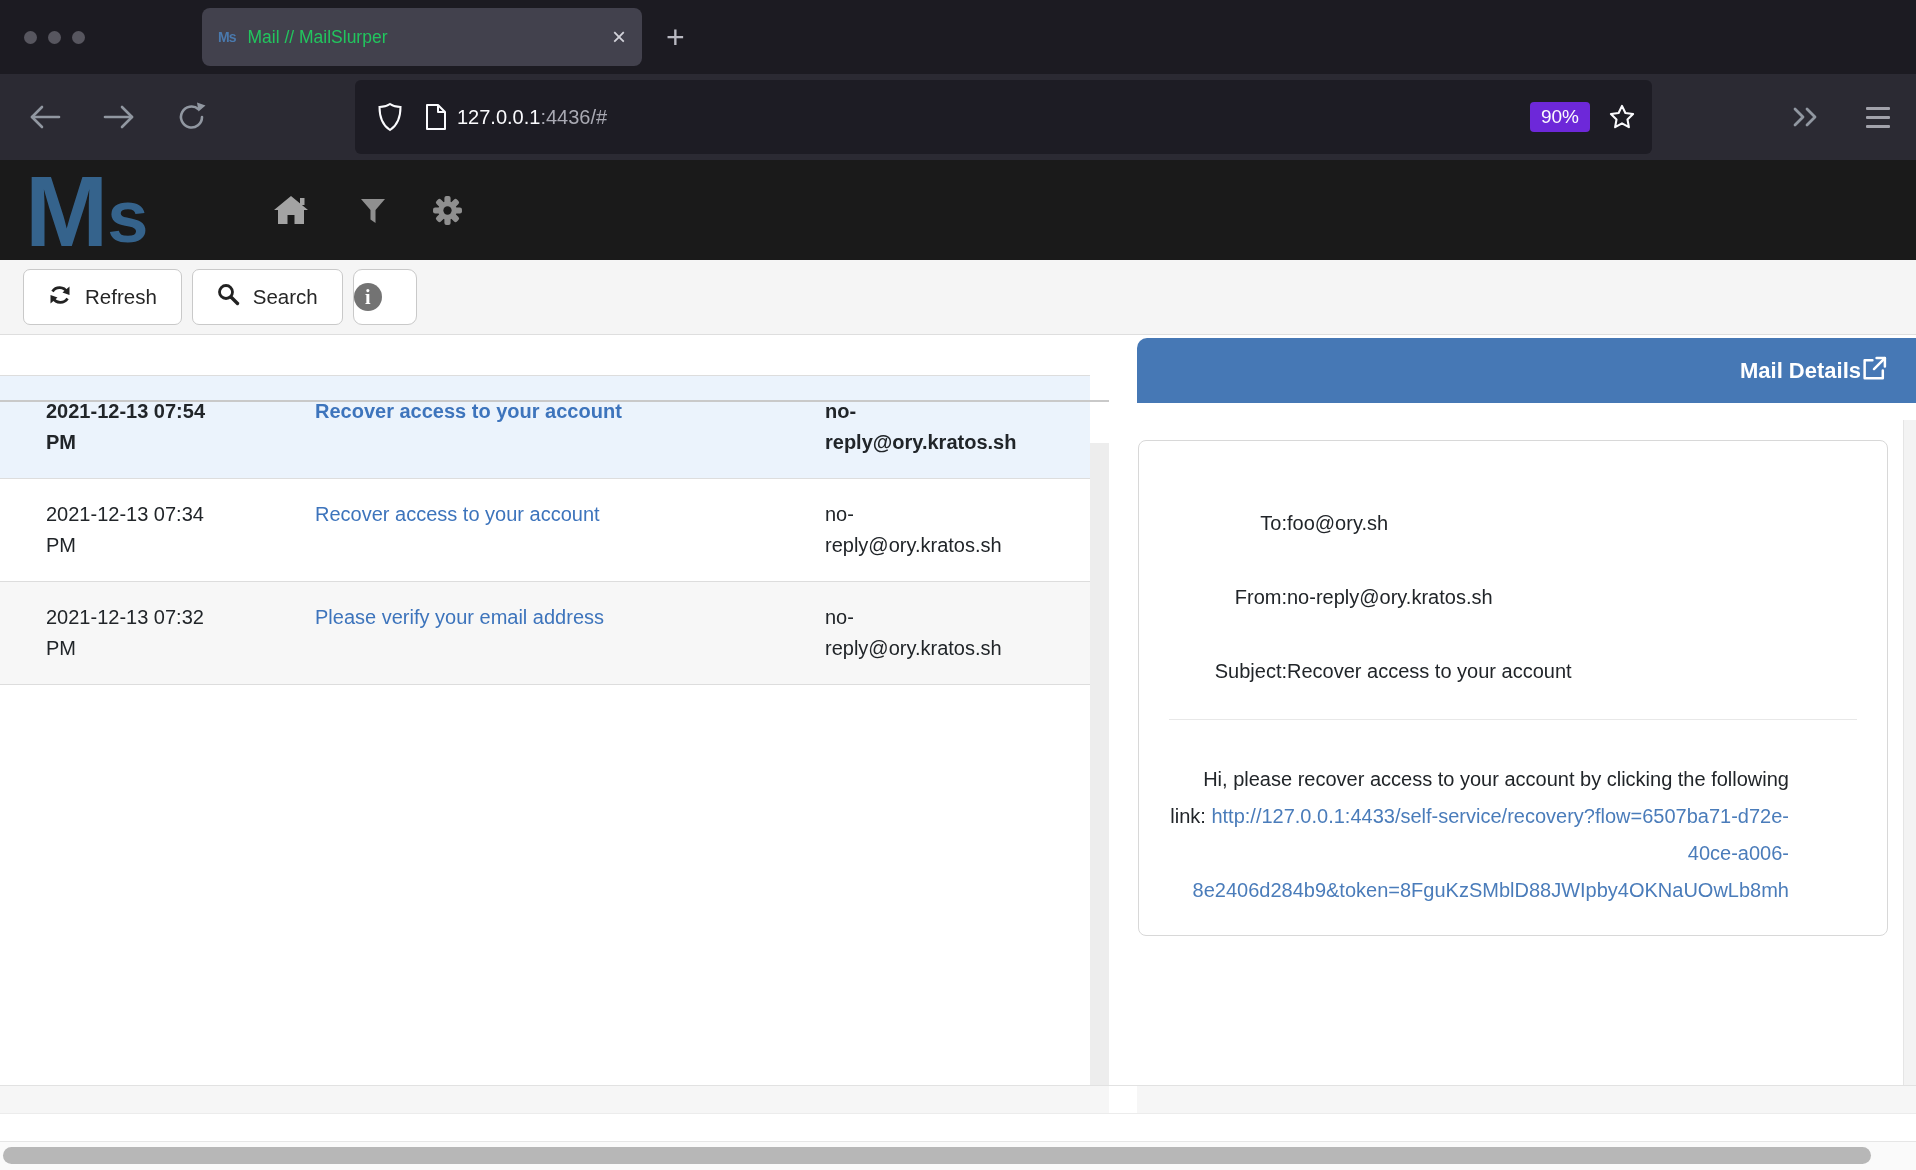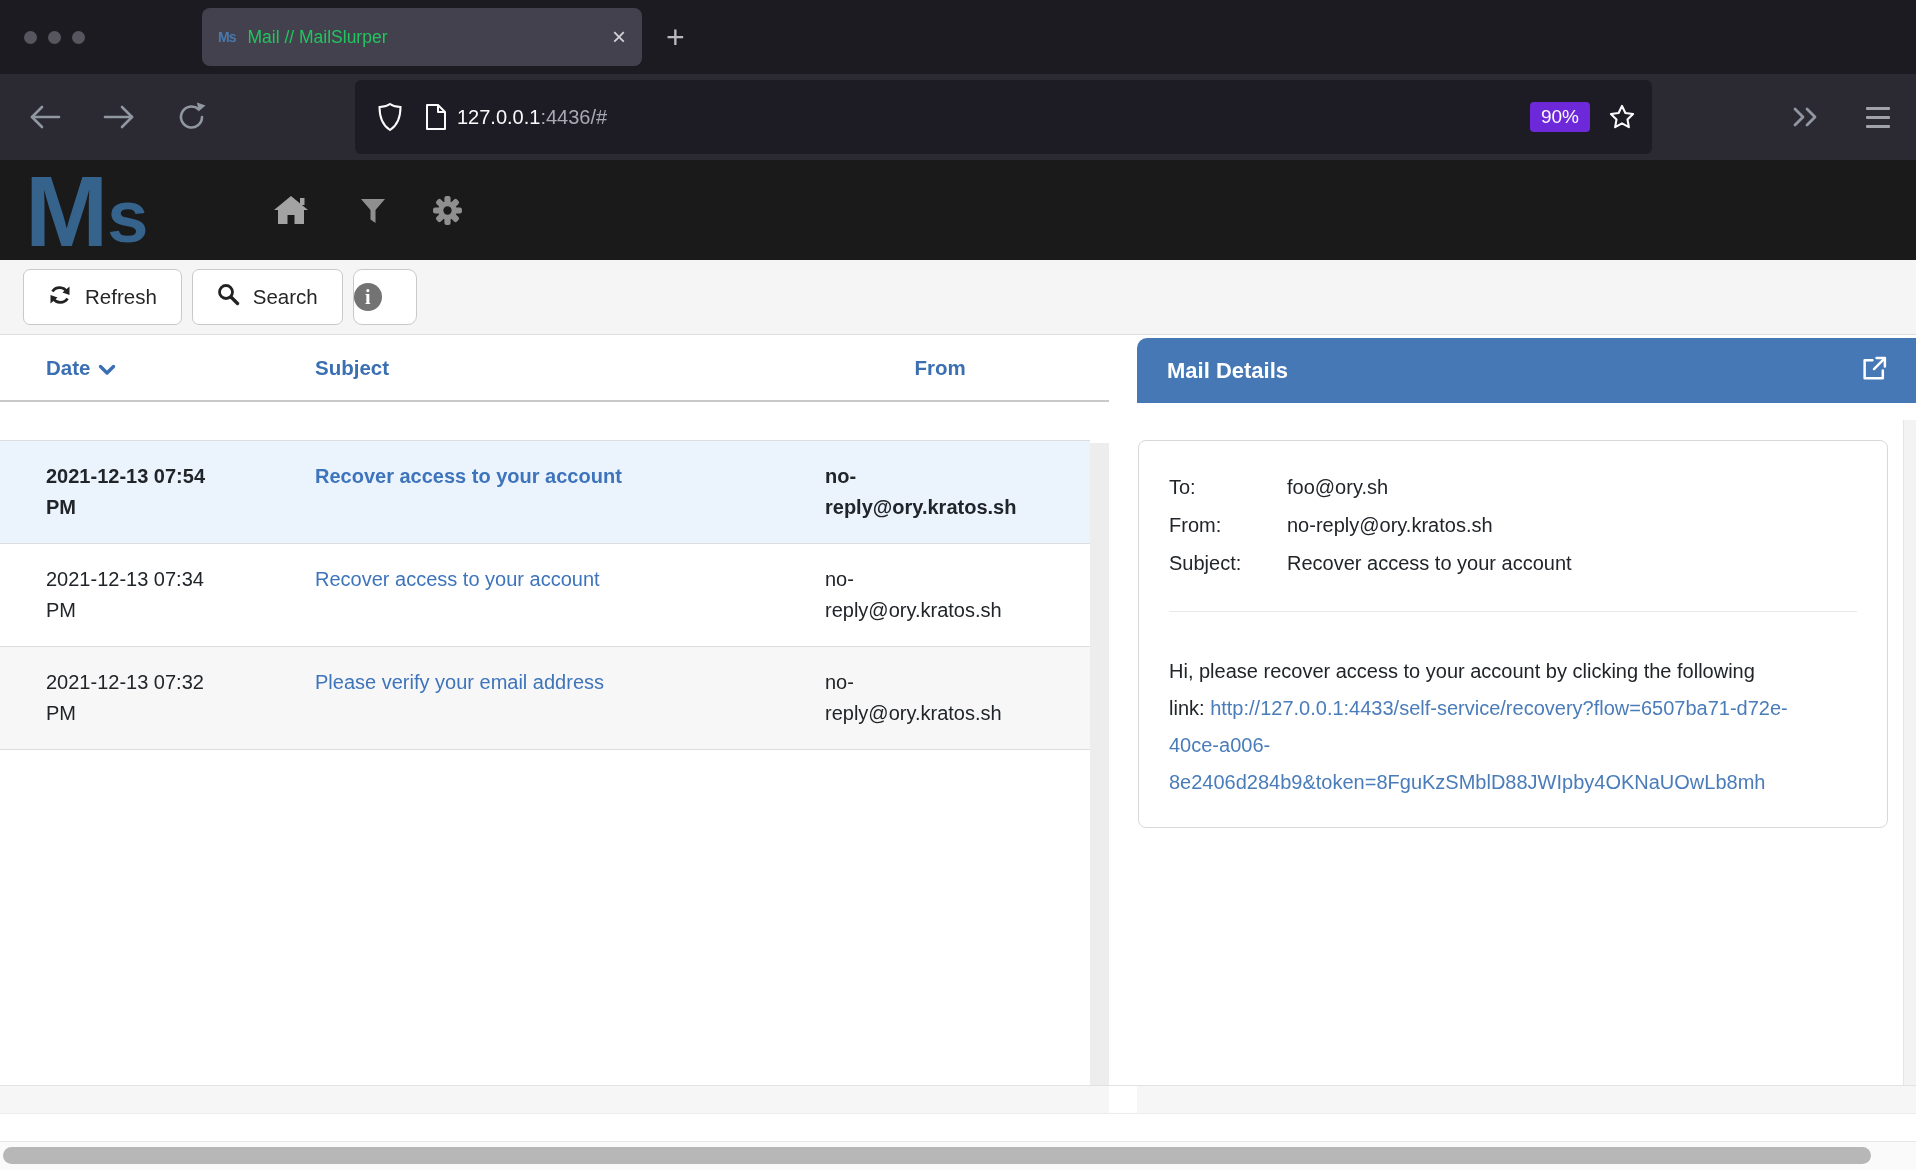--- a/index.html
+++ b/index.html
@@ -82,27 +82,27 @@
   .mail-row.striped { background:#f7f7f7; }
   .mail-row a { color:#3d74bc; text-decoration:none; }
   .c-date, .c-from { overflow-wrap:break-word; }
   .row-from { width:245px; padding-left:40px; }
   .row-from .fw { display:inline-block; max-width:205px; overflow-wrap:break-word; }
 
   .panel-divider { width:19px; height:100%;
                    background:linear-gradient(to bottom, #ffffff 0 108px, #ededed 108px 100%); }
   .panel-gap { width:28px; }
 
-  .mail-details { flex:1; }
+  .mail-details { flex:1;text-align:right; }
   .details-header { margin-top:3px; height:65px; background:#4678b5; border-radius:10px 0 0 0;
                     display:flex; align-items:center; padding:0 28px 0 30px; }
   .details-title { color:#ffffff; font-weight:bold; font-size:22px; flex:1; }
   .details-card { margin-top:37px; margin-left:1px; width:750px; border:1px solid #d8d8d8;
                   border-radius:8px; padding:27px 30px 26px 30px; font-size:20px; color:#212529; }
-  .meta-row { display:flex; line-height:38px; }
+  .meta-row { display:flex; line-height:38px;margin-top:36px; }
   .meta-label { width:118px; }
   .card-hr { border:none; border-top:1px solid #e8e8e8; margin-top:29px; }
   .mail-body { margin-top:41px; line-height:37px; max-width:620px; overflow-wrap:anywhere; }
   .mail-body a { color:#4a7cba; text-decoration:none; }
 
   
   .band-gray { position:relative; height:28px; background:#f6f6f6; border-top:1px solid #e2e2e2; }
   .band-gray .gap { position:absolute; left:1109px; top:0; width:28px; height:100%; background:#ffffff; }
   .band-white { height:28px; background:#ffffff; border-top:1px solid #ececec; }
   .scroll-strip { position:relative; height:29px; background:#fafafa; border-top:1px solid #e6e6e6; }
@@ -234,27 +234,20 @@
     <button class="tbtn info-btn">
       <span class="info-glyph">i</span>
     </button>
   </div>
 
   <div class="content">
     <div class="head-rule"></div>
     <div class="right-rail"></div>
 
     <div class="mail-list">
-      <div class="list-head">
-        <div class="c-date"><span>Date</span><span class="sort-ico"><svg width="18" height="12" viewBox="0 0 18 12" fill="none" stroke="#3a6fb2" stroke-width="3.4" stroke-linecap="round" stroke-linejoin="round">
-                <path d="M2.5 2.5 L9 9 L15.5 2.5"></path>
-              </svg></span></div>
-        <div class="c-subject">Subject</div>
-        <div class="c-from h-from">From</div>
-      </div>
 
       <div class="rows">
         <div class="mail-row selected">
           <div class="c-date">2021-12-13 07:54 PM</div>
           <div class="c-subject"><a href="#">Recover access to your account</a></div>
           <div class="row-from"><span class="fw">no-reply@ory.kratos.sh</span></div>
         </div>
         <div class="mail-row">
           <div class="c-date">2021-12-13 07:34 PM</div>
           <div class="c-subject"><a href="#">Recover access to your account</a></div>

